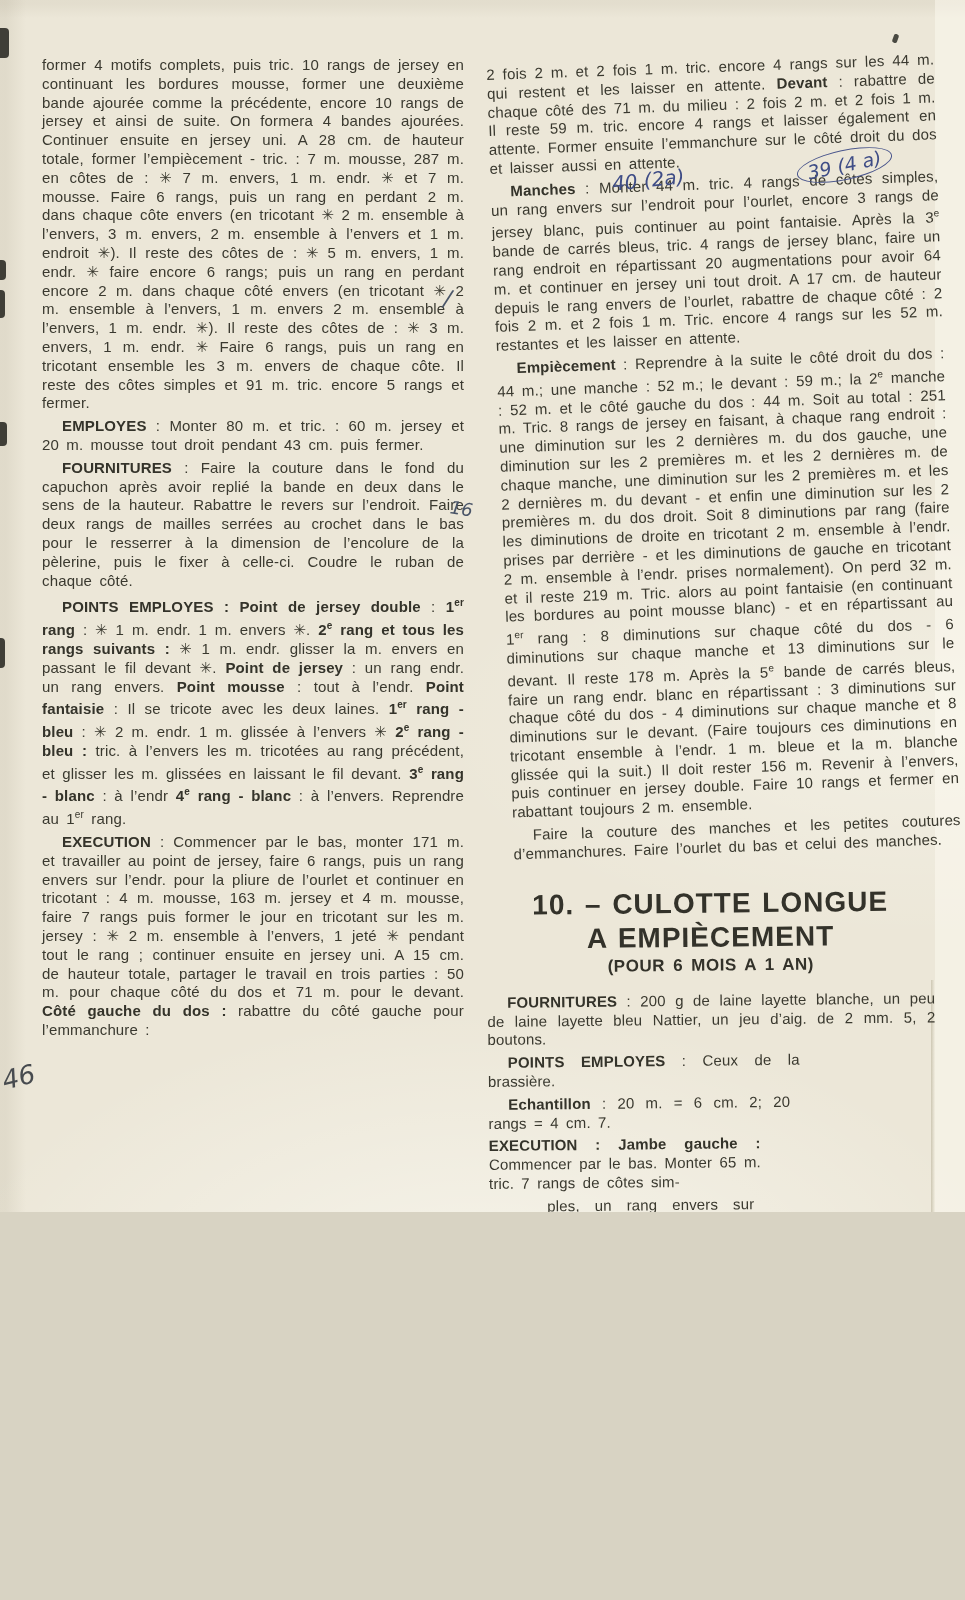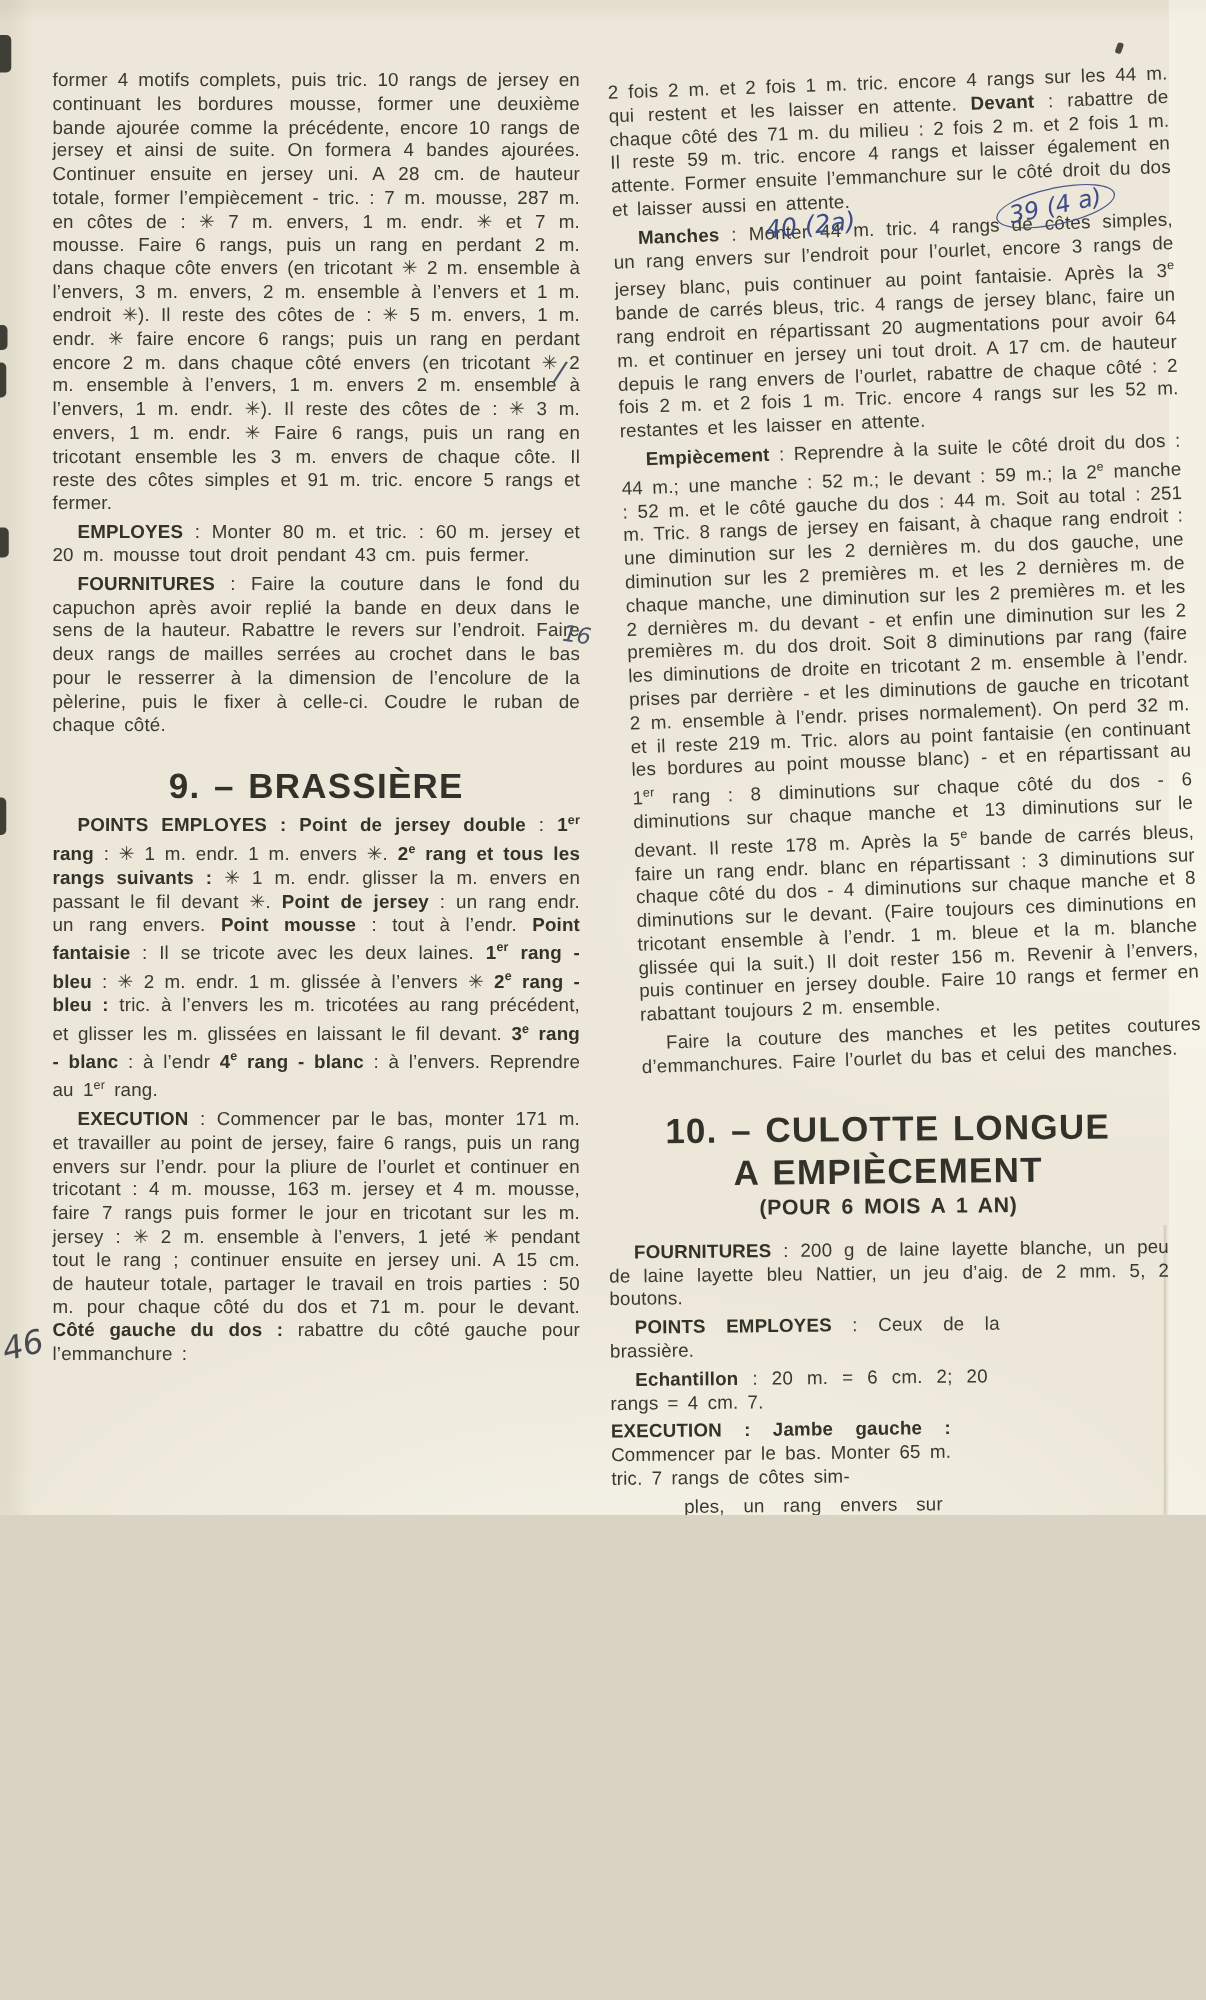--- a/index.html
+++ b/index.html
@@ -111,21 +111,20 @@
   <div id="strap-right" class="strap photo"></div>
   <div id="bootie-ring" class="photo"></div>
   <div id="knit-white" class="photo"></div>
   <div id="knit-white2" class="photo"></div>
   <div id="knit-check" class="photo"></div>
 
   <div id="col-left" class="col">
     <p>former 4 motifs complets, puis tric. 10 rangs de jersey en continuant les bordures mousse, former une deuxième bande ajourée comme la précédente, encore 10 rangs de jersey et ainsi de suite. On formera 4 bandes ajourées. Continuer ensuite en jersey uni. A 28 cm. de hauteur totale, former l’empiècement - tric. : 7 m. mousse, 287 m. en côtes de : ✳ 7 m. envers, 1 m. endr. ✳ et 7 m. mousse. Faire 6 rangs, puis un rang en perdant 2 m. dans chaque côte envers (en tricotant ✳ 2 m. ensemble à l’envers, 3 m. envers, 2 m. ensemble à l’envers et 1 m. endroit ✳). Il reste des côtes de : ✳ 5 m. envers, 1 m. endr. ✳ faire encore 6 rangs; puis un rang en perdant encore 2 m. dans chaque côté envers (en tricotant ✳ 2 m. ensemble à l’envers, 1 m. envers 2 m. ensemble à l’envers, 1 m. endr. ✳). Il reste des côtes de : ✳ 3 m. envers, 1 m. endr. ✳ Faire 6 rangs, puis un rang en tricotant ensemble les 3 m. envers de chaque côte. Il reste des côtes simples et 91 m. tric. encore 5 rangs et fermer.</p>
     <p class="ind"><b>EMPLOYES</b> : Monter 80 m. et tric. : 60 m. jersey et 20 m. mousse tout droit pendant 43 cm. puis fermer.</p>
     <p class="ind"><b>FOURNITURES</b> : Faire la couture dans le fond du capuchon après avoir replié la bande en deux dans le sens de la hauteur. Rabattre le revers sur l’endroit. Faire deux rangs de mailles serrées au crochet dans le bas pour le resserrer à la dimension de l’encolure de la pèlerine, puis le fixer à celle-ci. Coudre le ruban de chaque côté.</p>
-    <div class="sec-head">9. – BRASSIÈRE</div>
     <p class="ind"><b>POINTS EMPLOYES : Point de jersey double</b> : <b>1<sup>er</sup> rang</b> : ✳ 1 m. endr. 1 m. envers ✳. <b>2<sup>e</sup> rang et tous les rangs suivants :</b> ✳ 1 m. endr. glisser la m. envers en passant le fil devant ✳. <b>Point de jersey</b> : un rang endr. un rang envers. <b>Point mousse</b> : tout à l’endr. <b>Point fantaisie</b> : Il se tricote avec les deux laines. <b>1<sup>er</sup> rang - bleu</b> : ✳ 2 m. endr. 1 m. glissée à l’envers ✳ <b>2<sup>e</sup> rang - bleu :</b> tric. à l’envers les m. tricotées au rang précédent, et glisser les m. glissées en laissant le fil devant. <b>3<sup>e</sup> rang - blanc</b> : à l’endr <b>4<sup>e</sup> rang - blanc</b> : à l’envers. Reprendre au 1<sup>er</sup> rang.</p>
     <p class="ind"><b>EXECUTION</b> : Commencer par le bas, monter 171 m. et travailler au point de jersey, faire 6 rangs, puis un rang envers sur l’endr. pour la pliure de l’ourlet et continuer en tricotant : 4 m. mousse, 163 m. jersey et 4 m. mousse, faire 7 rangs puis former le jour en tricotant sur les m. jersey : ✳ 2 m. ensemble à l’envers, 1 jeté ✳ pendant tout le rang ; continuer ensuite en jersey uni. A 15 cm. de hauteur totale, partager le travail en trois parties : 50 m. pour chaque côté du dos et 71 m. pour le devant. <b>Côté gauche du dos :</b> rabattre du côté gauche pour l’emmanchure :</p>
   </div>
 
   <div id="col-right" class="col">
     <div class="rc-top">
       <p>2 fois 2 m. et 2 fois 1 m. tric. encore 4 rangs sur les 44 m. qui restent et les laisser en attente. <b>Devant</b> : rabattre de chaque côté des 71 m. du milieu : 2 fois 2 m. et 2 fois 1 m. Il reste 59 m. tric. encore 4 rangs et laisser également en attente. Former ensuite l’emmanchure sur le côté droit du dos et laisser aussi en attente.</p>
       <p class="ind"><b>Manches</b> : Monter 44 m. tric. 4 rangs de côtes simples, un rang envers sur l’endroit pour l’ourlet, encore 3 rangs de jersey blanc, puis continuer au point fantaisie. Après la 3<sup>e</sup> bande de carrés bleus, tric. 4 rangs de jersey blanc, faire un rang endroit en répartissant 20 augmentations pour avoir 64 m. et continuer en jersey uni tout droit. A 17 cm. de hauteur depuis le rang envers de l’ourlet, rabattre de chaque côté : 2 fois 2 m. et 2 fois 1 m. Tric. encore 4 rangs sur les 52 m. restantes et les laisser en attente.</p>
       <p class="ind"><b>Empiècement</b> : Reprendre à la suite le côté droit du dos : 44 m.; une manche : 52 m.; le devant : 59 m.; la 2<sup>e</sup> manche : 52 m. et le côté gauche du dos : 44 m. Soit au total : 251 m. Tric. 8 rangs de jersey en faisant, à chaque rang endroit : une diminution sur les 2 dernières m. du dos gauche, une diminution sur les 2 premières m. et les 2 dernières m. de chaque manche, une diminution sur les 2 premières m. et les 2 dernières m. du devant - et enfin une diminution sur les 2 premières m. du dos droit. Soit 8 diminutions par rang (faire les diminutions de droite en tricotant 2 m. ensemble à l’endr. prises par derrière - et les diminutions de gauche en tricotant 2 m. ensemble à l’endr. prises normalement). On perd 32 m. et il reste 219 m. Tric. alors au point fantaisie (en continuant les bordures au point mousse blanc) - et en répartissant au 1<sup>er</sup> rang : 8 diminutions sur chaque côté du dos - 6 diminutions sur chaque manche et 13 diminutions sur le devant. Il reste 178 m. Après la 5<sup>e</sup> bande de carrés bleus, faire un rang endr. blanc en répartissant : 3 diminutions sur chaque côté du dos - 4 diminutions sur chaque manche et 8 diminutions sur le devant. (Faire toujours ces diminutions en tricotant ensemble à l’endr. 1 m. bleue et la m. blanche glissée qui la suit.) Il doit rester 156 m. Revenir à l’envers, puis continuer en jersey double. Faire 10 rangs et fermer en rabattant toujours 2 m. ensemble.</p>
       <p class="ind">Faire la couture des manches et les petites coutures d’emmanchures. Faire l’ourlet du bas et celui des manches.</p>

